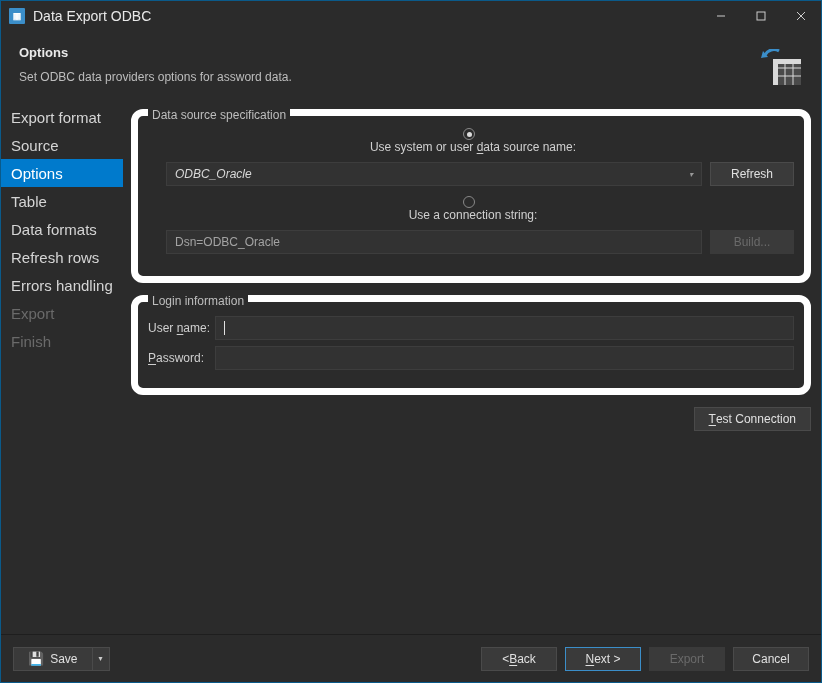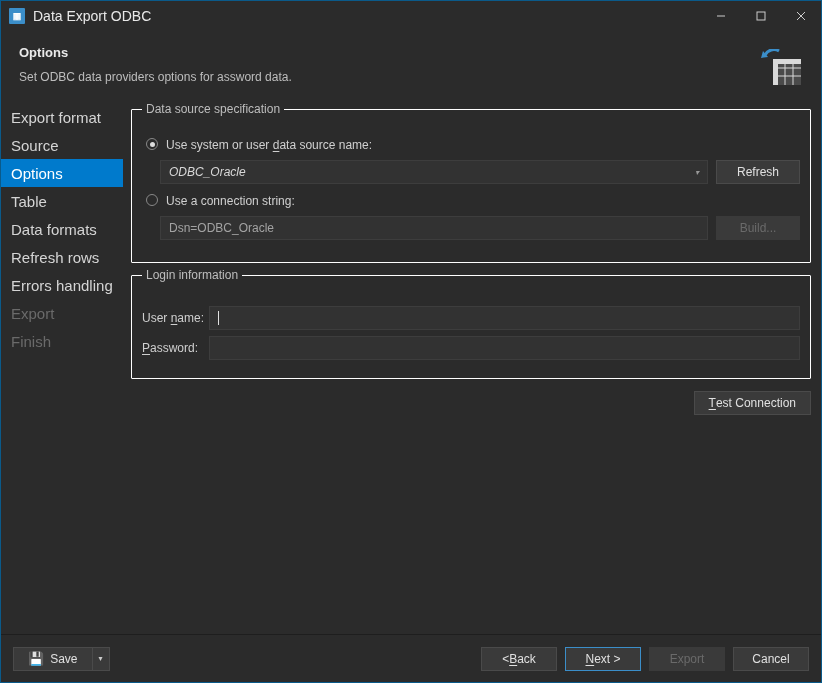--- a/index.html
+++ b/index.html
@@ -20,23 +20,23 @@
   .header .page-icon { width: 40px; height: 36px; margin-top: 4px; }
   
   .body { flex: 1; display: flex; overflow: hidden; }
   
   .sidebar { width: 122px; background: #2b2b2b; display: flex; flex-direction: column; }
   .side-item { height: 28px; padding: 0 10px; display: flex; align-items: center; font-size: 15px; color: #d5d5d5; cursor: pointer; }
   .side-item.selected { background: #007acc; color: #fff; }
   .side-item.disabled { color: #6a6a6a; cursor: default; }
   
   .main { flex: 1; padding: 6px 10px 10px 8px; overflow: auto; }
-  .groupbox { border: 1px solid #ffffff; border-radius: 1px; margin-bottom: 12px; padding: 24px 10px 12px 10px; position: relative; }
+  .groupbox { border: 7px solid #ffffff; border-radius: 12px; margin-bottom: 12px; padding: 8px 10px 12px 10px; position: relative; }
   .groupbox > .legend { position: absolute; top: -8px; left: 10px; background: #2b2b2b; padding: 0 4px; font-size: 12px; color: #bebebe; }
-  .radio-row { display: flex; margin: 4px 0 8px 4px; font-size: 12px; color: #d0d0d0; }
+  .radio-row { display: flex; align-items: center; margin: 4px 0 8px 4px; font-size: 12px; color: #d0d0d0; flex-direction: column; }
   .radio-row .radio { width: 12px; height: 12px; border: 1px solid #888; border-radius: 50%; margin-right: 8px; display: flex; align-items: center; justify-content: center; }
   .radio-row .radio.checked::after { content: ""; width: 5px; height: 5px; background: #ddd; border-radius: 50%; display: block; }
   .inline-row { display: flex; align-items: center; gap: 8px; margin: 0 0 10px 18px; }
   .combo, .textinput { height: 24px; background: #323232; border: 1px solid #3d3d3d; color: #d8d8d8; font-size: 12px; padding: 0 8px; display: flex; align-items: center; }
   .combo { justify-content: space-between; font-style: italic; }
   .combo .arrow { font-size: 8px; color: #999; }
   .textinput { }
   .textinput[data-disabled="true"] { color: #a3a3a3; }
   .btn { height: 24px; min-width: 84px; background: #3a3a3a; border: 1px solid #4a4a4a; color: #e0e0e0; font-size: 12px; display: inline-flex; align-items: center; justify-content: center; padding: 0 14px; cursor: pointer; }
   .btn.disabled { color: #6a6a6a; border-color: #3a3a3a; cursor: default; }

